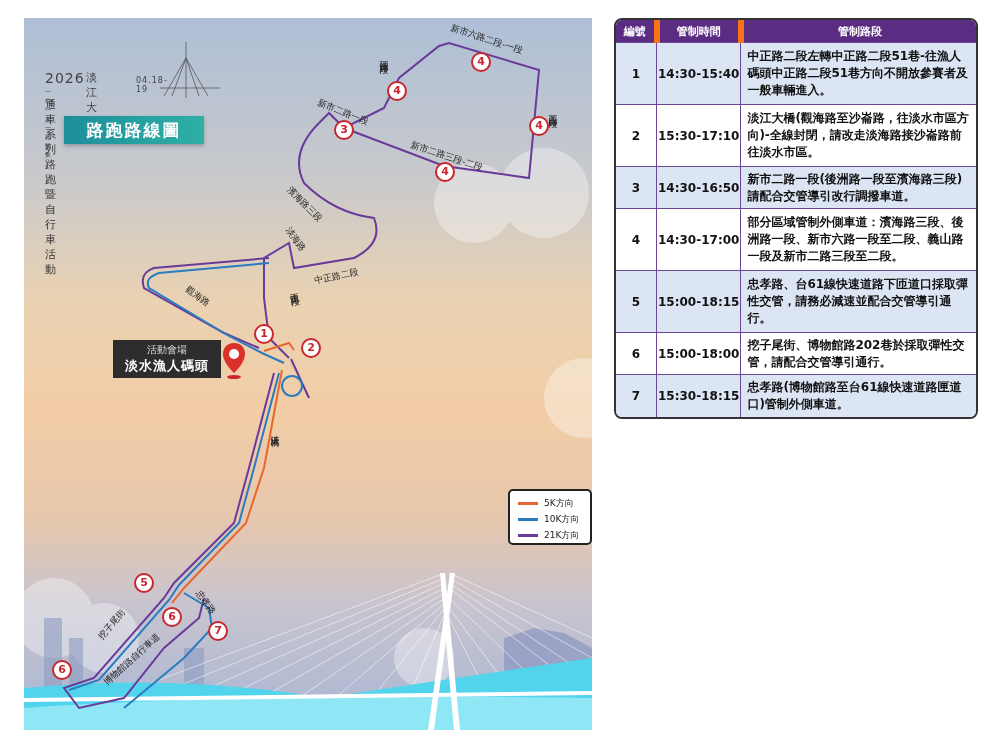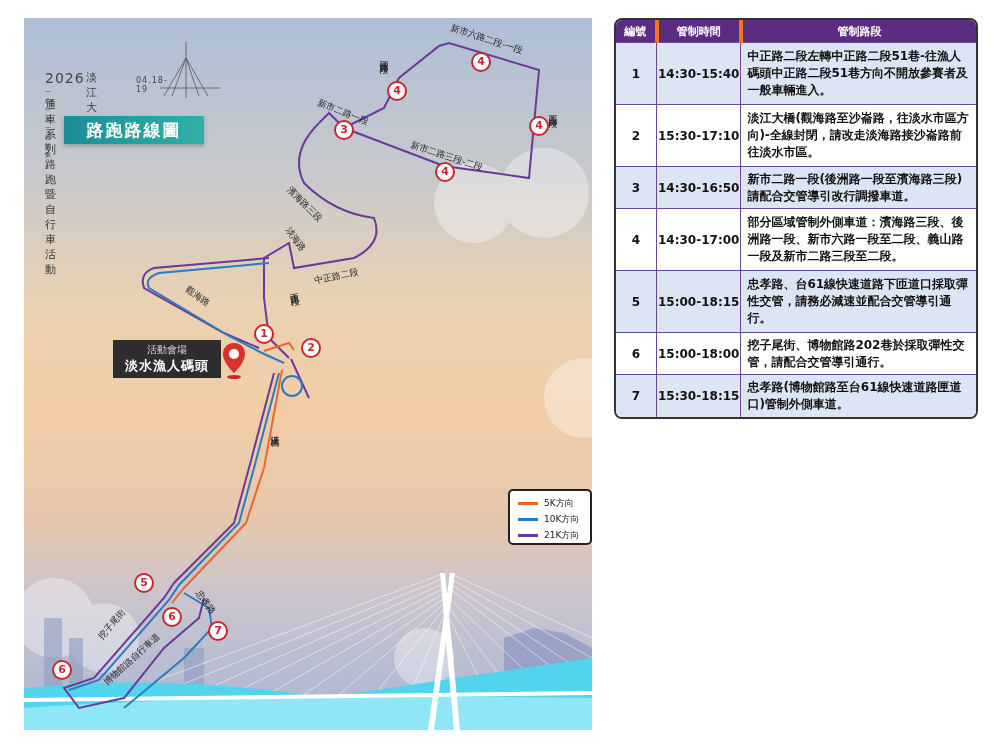--- a/index.html
+++ b/index.html
@@ -22,21 +22,21 @@
   .vlbl{position:absolute;font-size:9px;color:#222;writing-mode:vertical-rl;letter-spacing:1px;}
   .marker{position:absolute;width:16px;height:16px;border-radius:50%;background:#fff;border:2px solid #c8262c;color:#c8262c;
        font-size:11px;font-weight:bold;text-align:center;line-height:16px;}
   .legend{position:absolute;left:456px;top:471px;width:80px;height:52px;background:#fff;border:2px solid #222;border-radius:5px;font-size:9px;color:#222;margin-left:28px;}
   .legend .row{display:flex;align-items:center;height:14px;padding-left:8px;margin-top:2px;}
   .legend .row:first-child{margin-top:5px;}
   .legend .sw{width:20px;height:3px;margin-right:6px;}
   
   .tbl{position:absolute;left:614px;top:18px;width:360px;border:2px solid #333;border-radius:8px;overflow:hidden;background:#fff;}
   .tbl table{border-collapse:collapse;width:100%;}
-  .tbl th{background:#5a2d82;color:#fff;font-size:11px;height:20px;border-right:4px solid #f97316;font-weight:bold;}
+  .tbl th{background:#5a2d82;color:#fff;font-size:11px;height:20px;border-right:6px solid #f97316;font-weight:bold;}
   .tbl th:last-child{border-right:none;margin-top:40px;}
   .tbl td{border-right:1px solid #6a4896;border-top:1px solid #6a4896;font-size:12px;color:#111;font-weight:bold;}
   .tbl td:last-child{border-right:none;}
   .tbl td.no{width:38px;text-align:center;}
   .tbl td.time{width:72px;text-align:right;white-space:nowrap;}
   .tbl td.desc{padding:3px 6px;line-height:17px;}
   .tbl tr.odd td{background:#dbe5f4;}
   .tbl tr.even td{background:#ffffff;}
 </style>
 </head>

